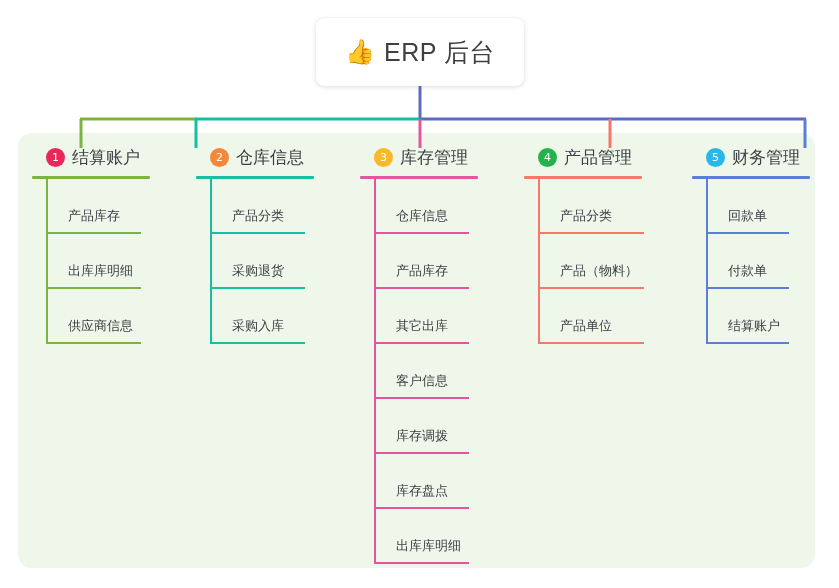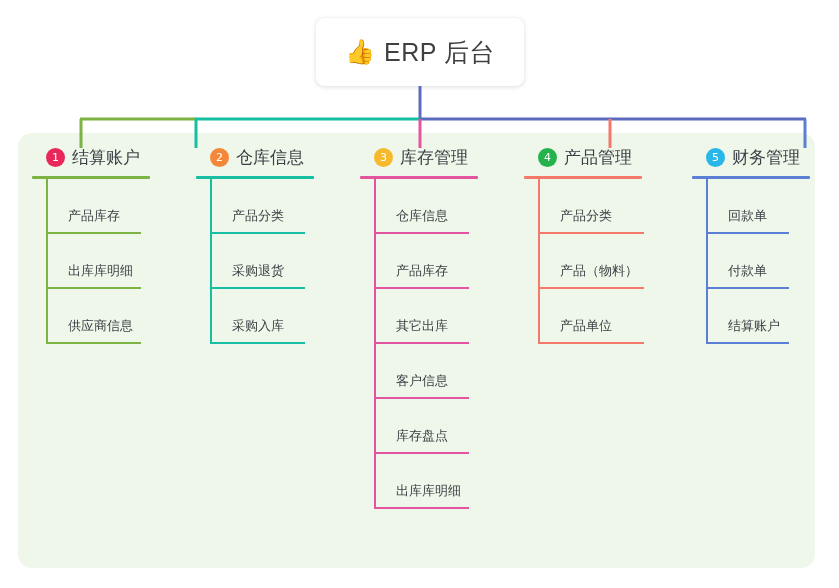--- a/index.html
+++ b/index.html
@@ -224,20 +224,24 @@
         </div>
         <div class="leaf">
           <span class="leaf-text">其它出库</span>
           <div class="leaf-rule" style="background: rgb(228, 85, 160); width: 95px;"></div>
         </div>
         <div class="leaf">
           <span class="leaf-text">客户信息</span>
           <div class="leaf-rule" style="background: rgb(228, 85, 160); width: 95px;"></div>
         </div>
         <div class="leaf">
+          <span class="leaf-text">库存调拨</span>
+          <div class="leaf-rule" style="background: rgb(228, 85, 160); width: 95px;"></div>
+        </div>
+        <div class="leaf">
           <span class="leaf-text">库存盘点</span>
           <div class="leaf-rule" style="background: rgb(228, 85, 160); width: 95px;"></div>
         </div>
         <div class="leaf">
           <span class="leaf-text">出库库明细</span>
           <div class="leaf-rule" style="background: rgb(228, 85, 160); width: 95px;"></div>
         </div>
       </div>
     </div>
     <div class="column" style="left: 524px;">

